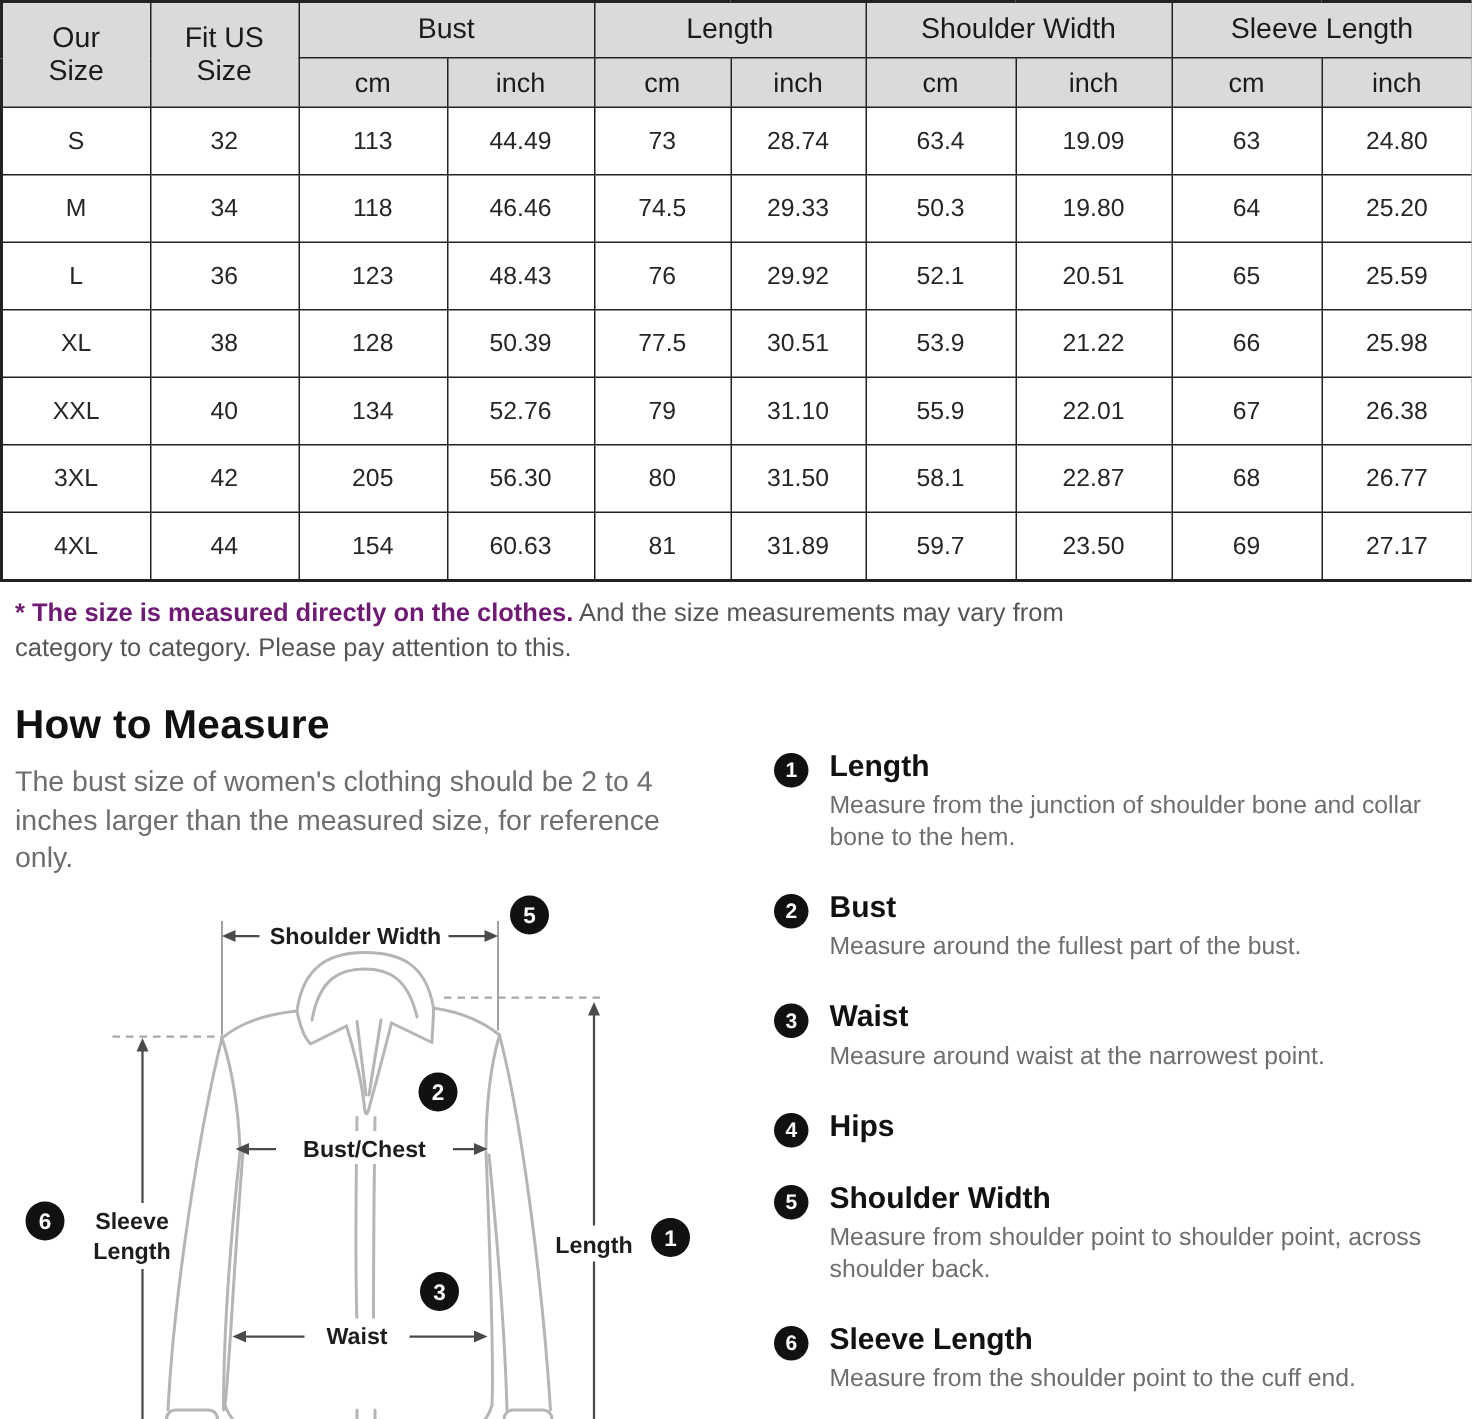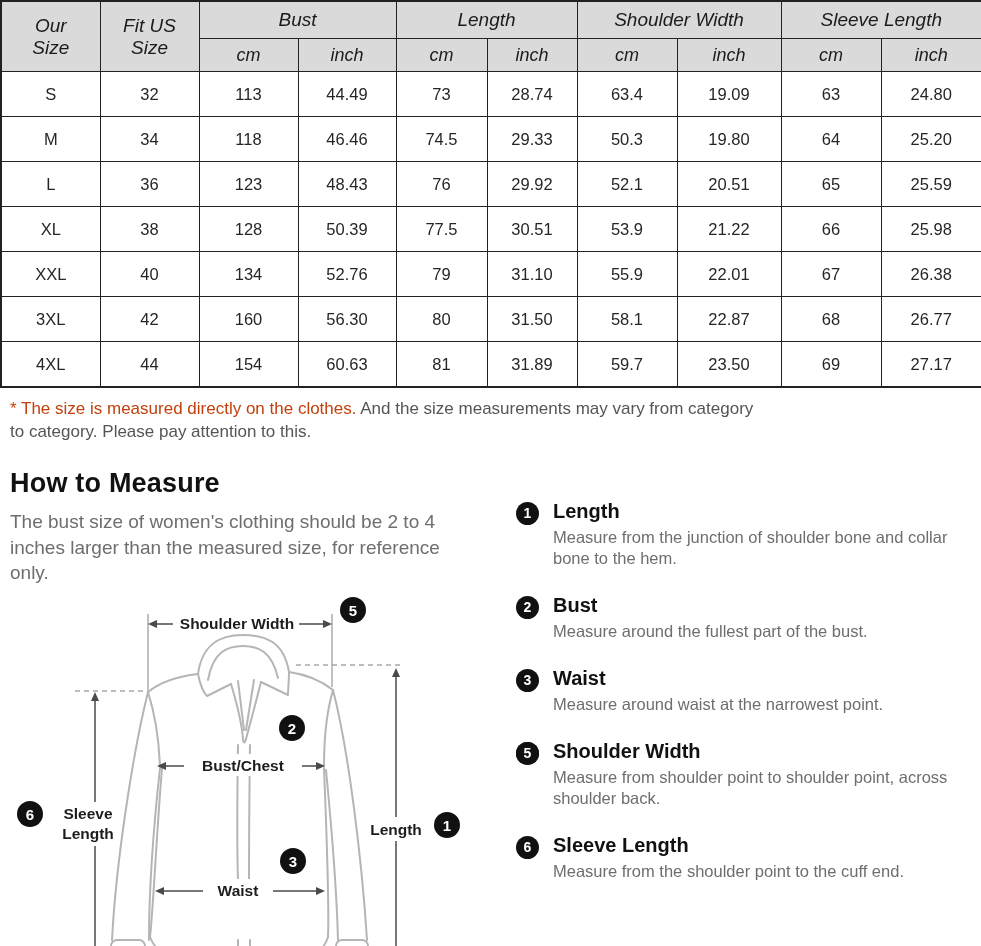--- a/index.html
+++ b/index.html
@@ -1,28 +1,28 @@
 <!DOCTYPE html>
 <html><head>
 <meta charset="utf-8">
 <style>
   html,body{margin:0;padding:0;background:#fff;}
   body{width:981px;font-family:"Liberation Sans","DejaVu Sans",sans-serif;color:#1e1e1e;}
 
   
   table.size{border-collapse:collapse;width:981px;table-layout:fixed;border:2px solid #222;}
   table.size th,table.size td{border:1px solid #222;text-align:center;vertical-align:middle;padding:0;}
-  table.size thead th{background:#dadada;font-weight:400;font-size:19px;color:#1b1b1b;white-space:pre-line;line-height:1.15;font-style:italic;}
+  table.size thead th{background:#dadada;font-weight:400;font-size:19px;color:#1b1b1b;white-space:pre-line;line-height:1.15;}
   table.size thead tr.grp-row th{height:36px;}
   table.size thead tr.sub-row th{height:32px;font-size:18px;}
   table.size tbody td{height:44px;font-size:16.5px;color:#262626;background:#fff;}
 
   
   .note{margin:9px 10px 0 10px;width:760px;font-size:17px;line-height:1.38;color:#555;}
-  .note strong{color:#c2410c;font-weight:400;}
+  .note strong{color:#701a75;font-weight:700;}
 
   
   .bottom{display:flex;align-items:flex-start;}
   .left-col{width:508px;flex:0 0 508px;}
   .left-col h2{margin:24px 0 10px 10px;font-size:27px;font-weight:700;color:#111;letter-spacing:.2px;}
   .left-col .subtitle{margin:0 0 0 10px;width:440px;font-size:19px;line-height:1.35;color:#6e6e6e;}
   .diagram{display:block;margin-top:6px;}
 
   .right-col{flex:1;padding-top:56px;}
   .item{position:relative;padding-left:45px;margin-bottom:25px;max-width:430px;}
@@ -138,21 +138,21 @@
         <td>79</td>
         <td>31.10</td>
         <td>55.9</td>
         <td>22.01</td>
         <td>67</td>
         <td>26.38</td>
       </tr>
       <tr>
         <td>3XL</td>
         <td>42</td>
-        <td>160</td>
+        <td>205</td>
         <td>56.30</td>
         <td>80</td>
         <td>31.50</td>
         <td>58.1</td>
         <td>22.87</td>
         <td>68</td>
         <td>26.77</td>
       </tr>
       <tr>
         <td>4XL</td>
@@ -289,20 +289,21 @@
         <h3>Bust</h3>
         <p>Measure around the fullest part of the bust.</p>
       </div>
       <div class="item">
         <span class="badge">3</span>
         <h3>Waist</h3>
         <p>Measure around waist at the narrowest point.</p>
       </div>
       <div class="item">
         <span class="badge">4</span>
+        <h3>Hips</h3>
       </div>
       <div class="item">
         <span class="badge">5</span>
         <h3>Shoulder Width</h3>
         <p>Measure from shoulder point to shoulder point, across shoulder back.</p>
       </div>
       <div class="item">
         <span class="badge">6</span>
         <h3>Sleeve Length</h3>
         <p>Measure from the shoulder point to the cuff end.</p>

